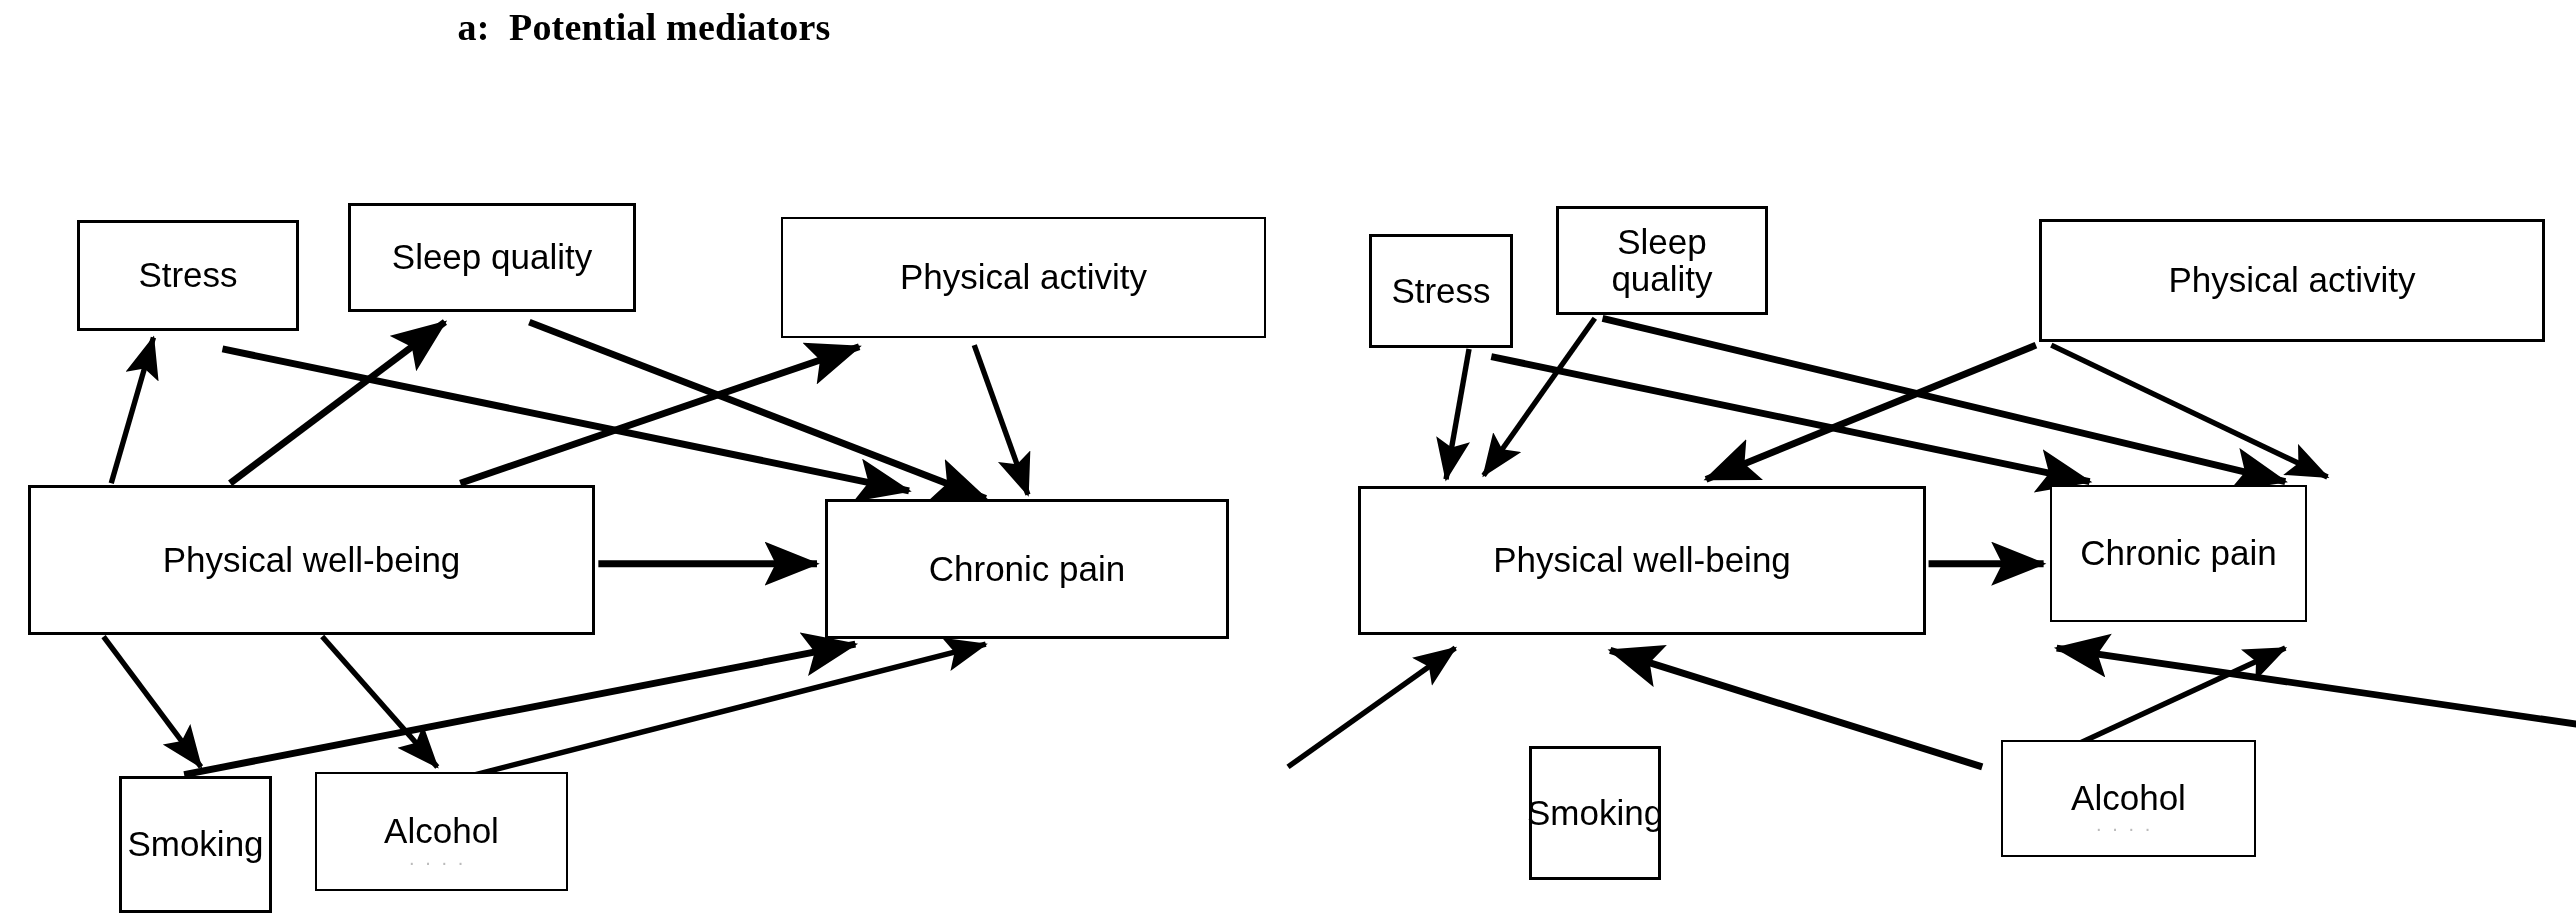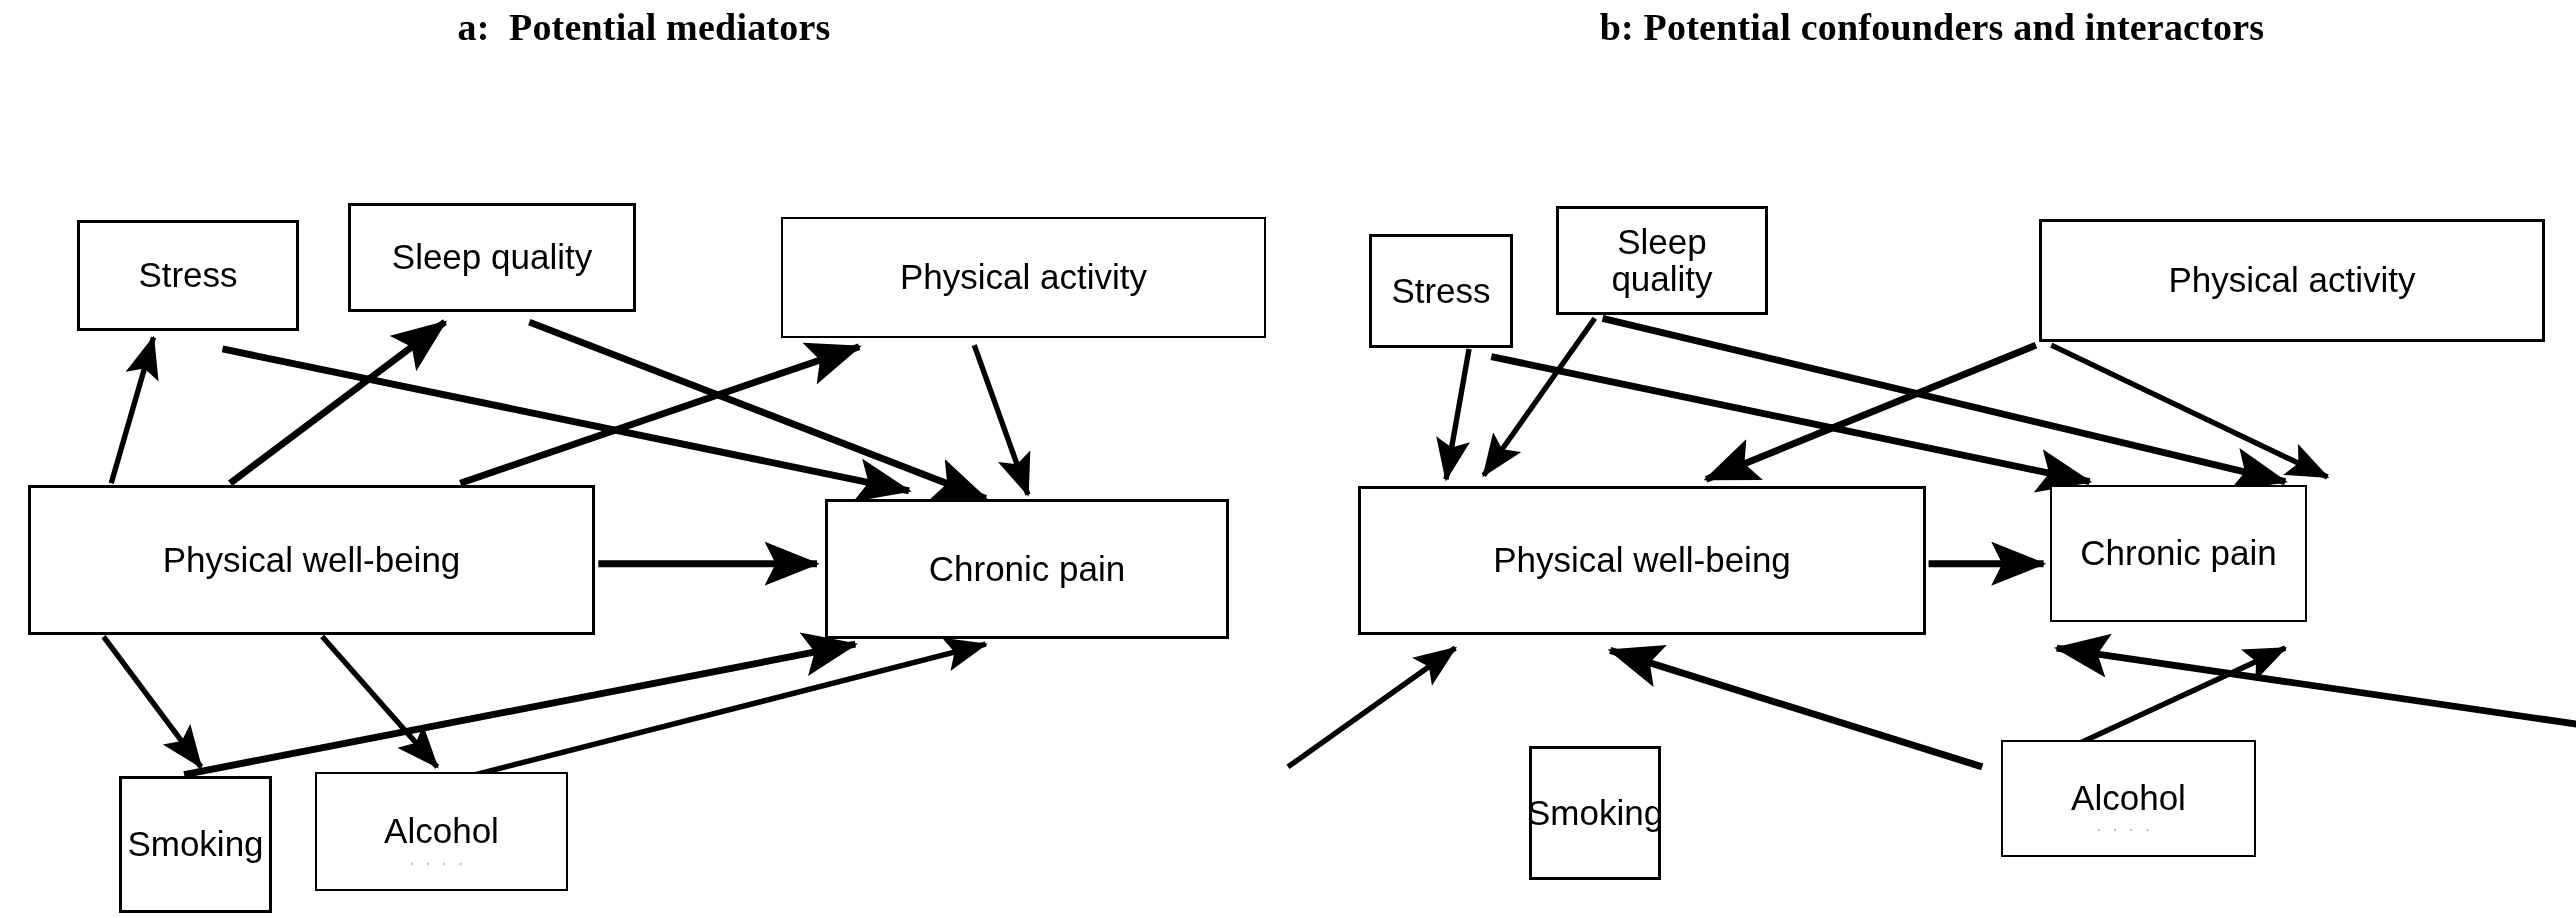--- a/index.html
+++ b/index.html
@@ -87,21 +87,20 @@
   </div>
 
   <div class="node thin" style="left:315px;top:772px;width:253px;height:119px;position:absolute;">
     <span class="lbl">Alcohol</span>
     <span class="alcohol-dots">....</span>
   </div>
 </div>
 
 <div class="panel" id="panel-b">
 
-  <div class="panel-title">b: Potential confounders and interactors</div>
 
   <svg class="edges" viewBox="0 0 1679 1197" preserveAspectRatio="none">
     <defs>
       <marker id="ah-b" markerWidth="9" markerHeight="9" refX="7.6" refY="3.2" orient="auto" markerUnits="strokeWidth">
         <path d="M0,0 L8,3.2 L0,6.4 L1.6,3.2 z" fill="#000"></path>
       </marker>
     </defs>
     <g stroke="#000" fill="none" marker-end="url(#ah-b)">
 
       <line x1="236" y1="455" x2="206" y2="625" stroke-width="7"></line>

